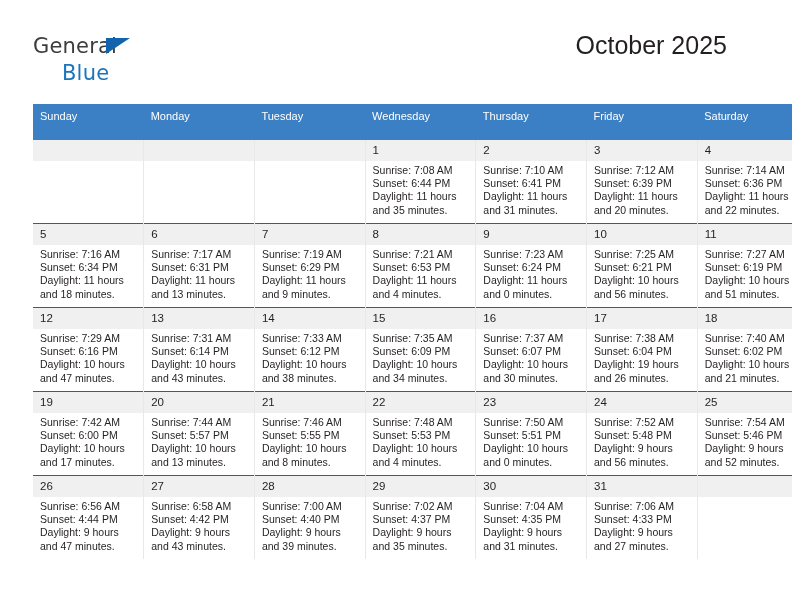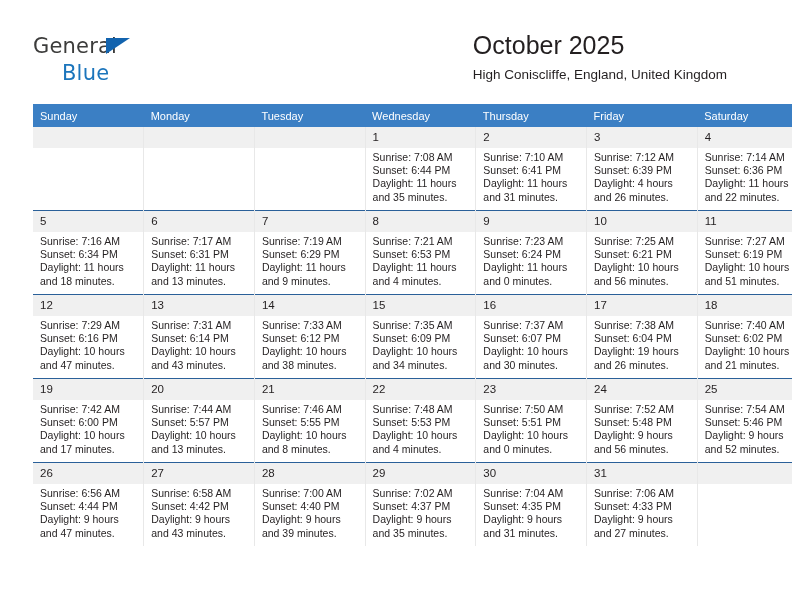--- a/index.html
+++ b/index.html
@@ -94,21 +94,21 @@
     width: 726px;
     border-collapse: collapse;
     table-layout: fixed;
   }
   .calendar th {
     background: #3b7fc4;
     color: #ffffff;
     font-size: 11px;
     font-weight: normal;
     text-align: left;
-    padding: 5px 0 5px 7px;
+    padding: 5px 0 18px 7px;
     height: 13px;
     border: none;
     width: 103.71px;
   }
   .calendar td {
     vertical-align: top;
     padding: 0;
     height: 83px;
     border-left: 1px solid #e8e8e8;
     border-right: 1px solid #e8e8e8;
@@ -144,21 +144,20 @@
 <div class="page">
 
   <div class="header">
     <div class="logo">
       <span class="logo-general">General</span>
       <span class="logo-tri"></span>
       <span class="logo-blue">Blue</span>
     </div>
     <div class="title-block">
       <div class="cal-title">October 2025</div>
-      <div class="cal-subtitle">High Coniscliffe, England, United Kingdom</div>
     </div>
   </div>
 
   <table class="calendar">
     <thead>
       <tr>
         <th>Sunday</th>
         <th>Monday</th>
         <th>Tuesday</th>
         <th>Wednesday</th>
@@ -192,21 +191,21 @@
               <div>Sunrise: 7:10 AM</div>
               <div>Sunset: 6:41 PM</div>
               <div class="daylight">Daylight: 11 hours and 31 minutes.</div>
             </div>
           </td>
           <td>
             <span class="daynum">3</span>
             <div class="info">
               <div>Sunrise: 7:12 AM</div>
               <div>Sunset: 6:39 PM</div>
-              <div class="daylight">Daylight: 4 hours and 26 minutes.</div>
+              <div class="daylight">Daylight: 11 hours and 20 minutes.</div>
             </div>
           </td>
           <td>
             <span class="daynum">4</span>
             <div class="info">
               <div>Sunrise: 7:14 AM</div>
               <div>Sunset: 6:36 PM</div>
               <div class="daylight">Daylight: 11 hours and 22 minutes.</div>
             </div>
           </td>

